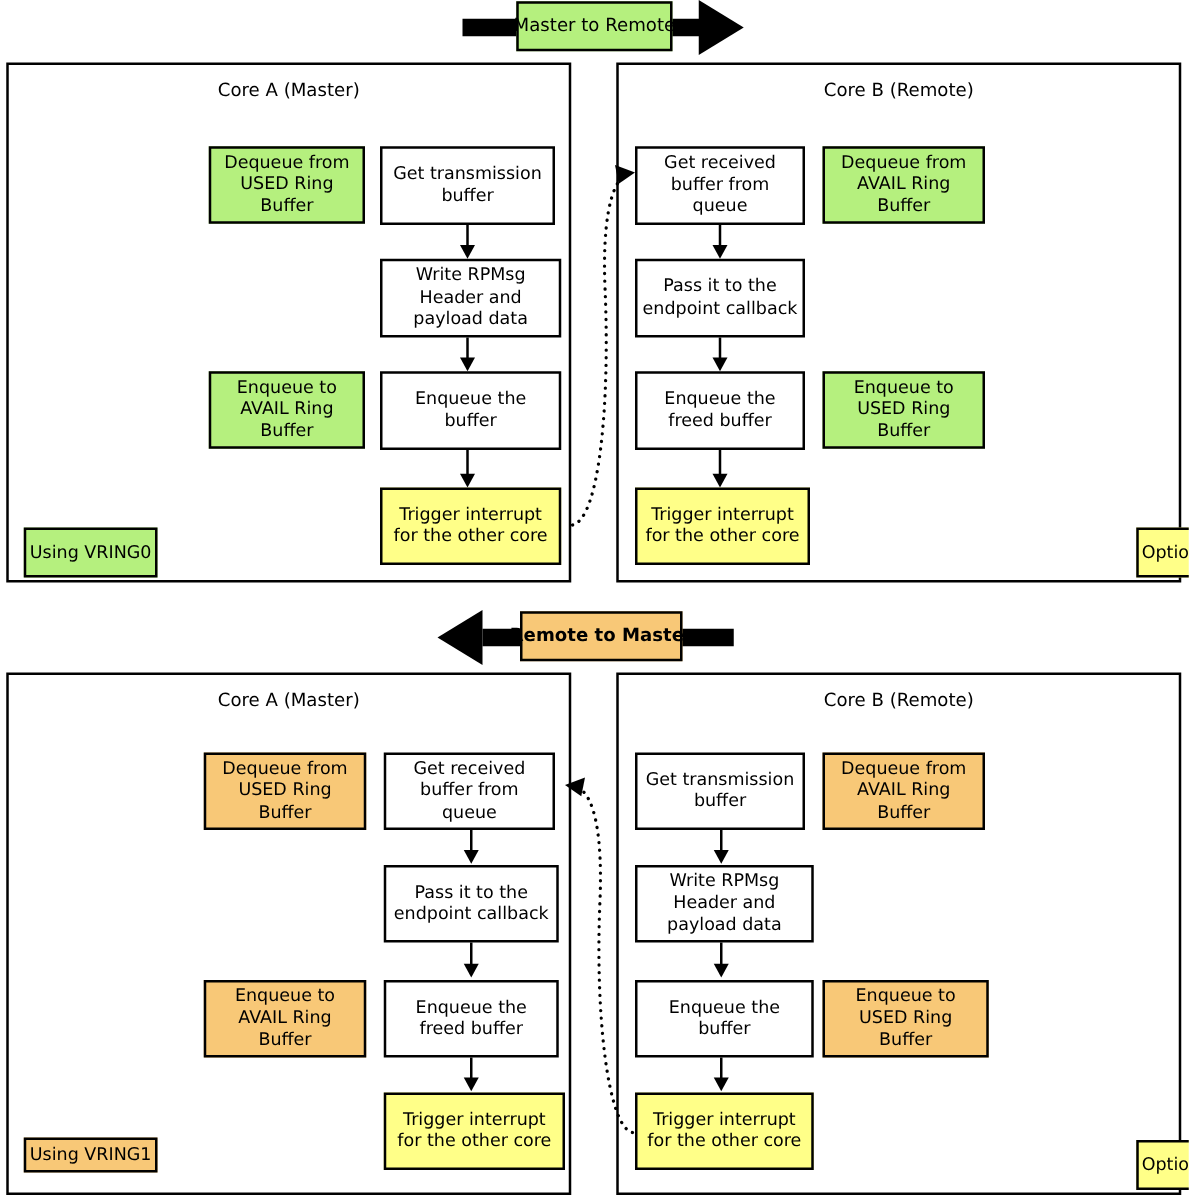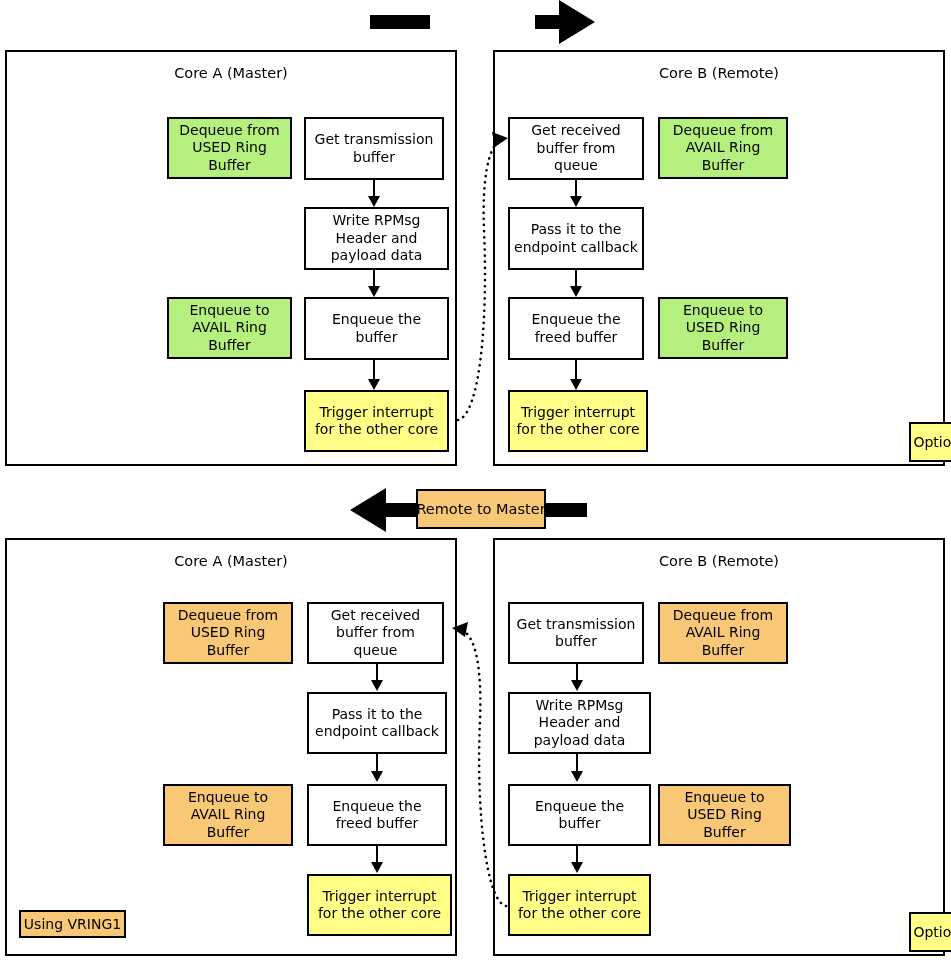--- a/index.html
+++ b/index.html
@@ -134,20 +134,21 @@
 </style>
 </head>
 <body>
 
 <div id="stage">
 
   <div class="banner" style="left:370px; top:0px; width:225px;">
     <div class="shaft" style="left:0px; width:60px;"></div>
     <div class="shaft" style="left:165px; width:28px;"></div>
     <div class="head right" style="left:189px;"></div>
+    <div class="label" style="left:43px; width:125px; background:#b5f07e;">Master to Remote</div>
   </div>
 
   <div class="panel" style="left:5px; top:50px; width:452px; height:416px;">
     <div class="panel-title">Core A (Master)</div>
 
     <div class="node green" style="left:160px; top:65px; width:125px; height:62px;">Dequeue from USED Ring Buffer</div>
 
     <div class="node green" style="left:160px; top:245px; width:125px; height:62px;">Enqueue to AVAIL Ring Buffer</div>
 
     <div class="node white" style="left:297px; top:65px; width:140px; height:63px;">Get transmission buffer</div>
@@ -158,20 +159,21 @@
 
     <div class="node yellow" style="left:297px; top:338px; width:145px; height:62px;">Trigger interrupt for the other core</div>
 
     <div class="vline" style="left:366px; top:128px; height:18px;"></div>
     <div class="vhead" style="left:361px; top:144px;"></div>
     <div class="vline" style="left:366px; top:218px; height:18px;"></div>
     <div class="vhead" style="left:361px; top:234px;"></div>
     <div class="vline" style="left:366px; top:308px; height:21px;"></div>
     <div class="vhead" style="left:361px; top:327px;"></div>
 
+    <div class="badge green" style="left:12px; top:370px; width:107px; height:40px;">Using VRING0</div>
   </div>
 
   <div class="panel" style="left:493px; top:50px; width:452px; height:416px;">
     <div class="panel-title">Core B (Remote)</div>
 
     <div class="node white" style="left:13px; top:65px; width:136px; height:63px;">Get received buffer from queue</div>
 
     <div class="node white" style="left:13px; top:155px; width:136px; height:63px;">Pass it to the endpoint callback</div>
 
     <div class="node white" style="left:13px; top:245px; width:136px; height:63px;">Enqueue the freed buffer</div>
@@ -194,21 +196,21 @@
 
   <svg class="dotlink" style="left:440px; top:120px;" width="80" height="310" viewBox="0 0 80 310">
     <path d="M 18 300 C 40 295, 48 200, 44 110 C 42 60, 48 28, 60 20" fill="none" stroke="#000000" stroke-width="2.6" stroke-linecap="round" stroke-dasharray="0.1 6"></path>
     <polygon points="68,18 52,12 55,27" fill="#000000"></polygon>
   </svg>
 
   <div class="banner" style="left:350px; top:488px; width:237px;">
     <div class="shaft" style="left:36px; width:34px;"></div>
     <div class="shaft" style="left:195px; width:42px;"></div>
     <div class="head left" style="left:0px;"></div>
-    <div class="label" style="left:66px; width:130px; background:#f8c877;">Remote to Master</div>
+    <div class="label" style="left:66px; width:130px; background:#f8c877;font-weight:bold;">Remote to Master</div>
   </div>
 
   <div class="panel" style="left:5px; top:538px; width:452px; height:418px;">
     <div class="panel-title">Core A (Master)</div>
 
     <div class="node orange" style="left:156px; top:62px; width:130px; height:62px;">Dequeue from USED Ring Buffer</div>
 
     <div class="node orange" style="left:156px; top:244px; width:130px; height:62px;">Enqueue to AVAIL Ring Buffer</div>
 
     <div class="node white" style="left:300px; top:62px; width:137px; height:62px;">Get received buffer from queue</div>

